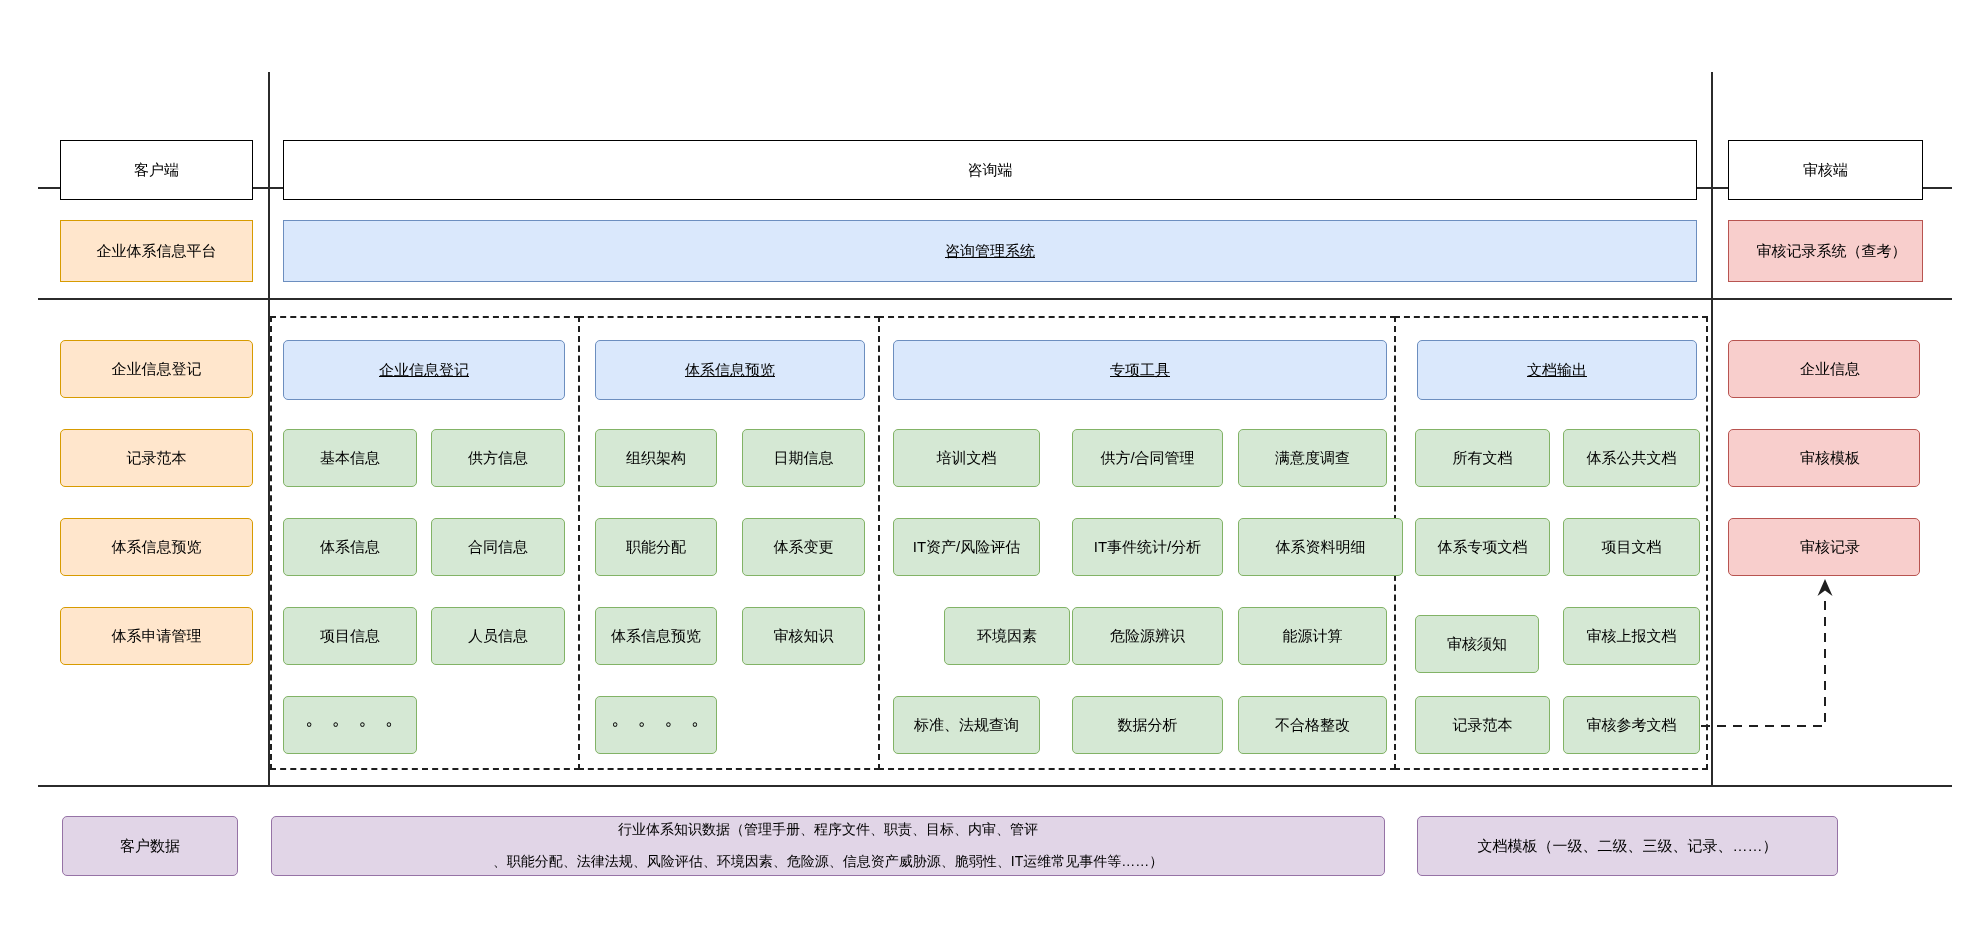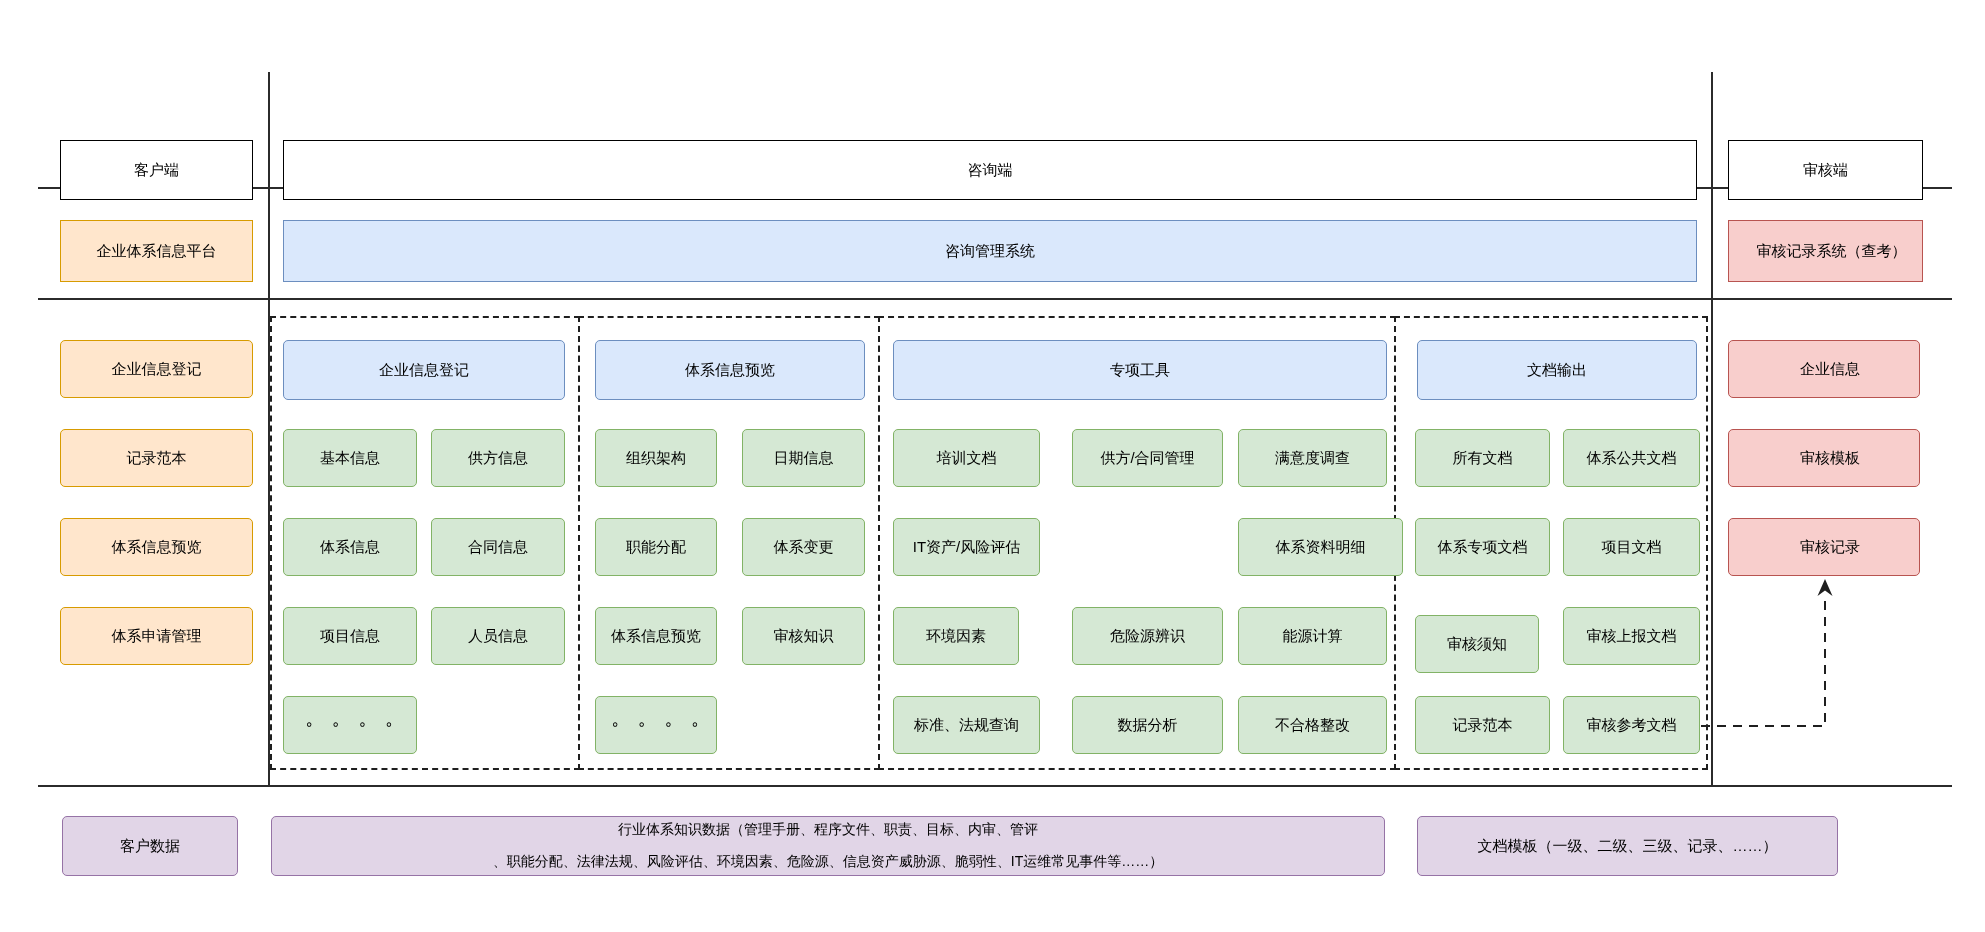--- a/index.html
+++ b/index.html
@@ -7,21 +7,21 @@
   .canvas{position:relative;width:1985px;height:932px;background:#fff;overflow:hidden;}
 
   .hline{position:absolute;height:0;border-top:2px solid #2b2b2b;}
   .vline{position:absolute;width:0;border-left:2px solid #2b2b2b;}
 
   .box{position:absolute;box-sizing:border-box;display:flex;align-items:center;justify-content:center;
        text-align:center;font-size:15px;line-height:1.25;background:#fff;}
   .rounded{border-radius:5px;}
   .plain {border:1.6px solid #000;margin-top:40px;}
   .orange{background:var(--orange-fill,#FFE6CC);border:1.6px solid var(--orange-stroke,#D79B00);}
-  .blue  {background:var(--blue-fill,#DAE8FC);border:1.6px solid var(--blue-stroke,#6C8EBF);}
+  .blue  {background:var(--blue-fill,#DAE8FC);border:1.6px solid var(--blue-stroke,#6C8EBF);text-decoration:underline;}
   .green {background:var(--green-fill,#D5E8D4);border:1.6px solid var(--green-stroke,#82B366);}
   .red   {background:var(--red-fill,#F8CECC);border:1.6px solid var(--red-stroke,#B85450);padding-left:12px;}
   .purple{background:var(--purple-fill,#E1D5E7);border:1.6px solid var(--purple-stroke,#9673A6);}
 
   .group{position:absolute;box-sizing:border-box;border:2px dashed #1f1f1f;background:transparent;}
 
   .dots{font-size:14px;word-spacing:10px;letter-spacing:2px;}
   .two-line{flex-direction:column;font-size:14px;line-height:1.55;gap:10px;}
   .arrow-svg{position:absolute;left:0;top:0;pointer-events:none;}
 </style>
@@ -132,24 +132,27 @@
     </div>
   <div class="box green rounded" style="left:1072px;top:429px;width:151px;height:58px">
       <span>供方/合同管理</span>
     </div>
   <div class="box green rounded" style="left:1238px;top:429px;width:149px;height:58px">
       <span>满意度调查</span>
     </div>
   <div class="box green rounded" style="left:893px;top:518px;width:147px;height:58px">
       <span>IT资产/风险评估</span>
     </div>
+  <div class="box green rounded" style="left:1072px;top:518px;width:151px;height:58px">
+      <span>IT事件统计/分析</span>
+    </div>
   <div class="box green rounded" style="left:1238px;top:518px;width:165px;height:58px">
       <span>体系资料明细</span>
     </div>
-  <div class="box green rounded" style="left:893px;top:607px;width:126px;height:58px">
+  <div class="box green rounded" style="left:944px;top:607px;width:126px;height:58px">
       <span>环境因素</span>
     </div>
   <div class="box green rounded" style="left:1072px;top:607px;width:151px;height:58px">
       <span>危险源辨识</span>
     </div>
   <div class="box green rounded" style="left:1238px;top:607px;width:149px;height:58px">
       <span>能源计算</span>
     </div>
   <div class="box green rounded" style="left:893px;top:696px;width:147px;height:58px">
       <span>标准、法规查询</span>

